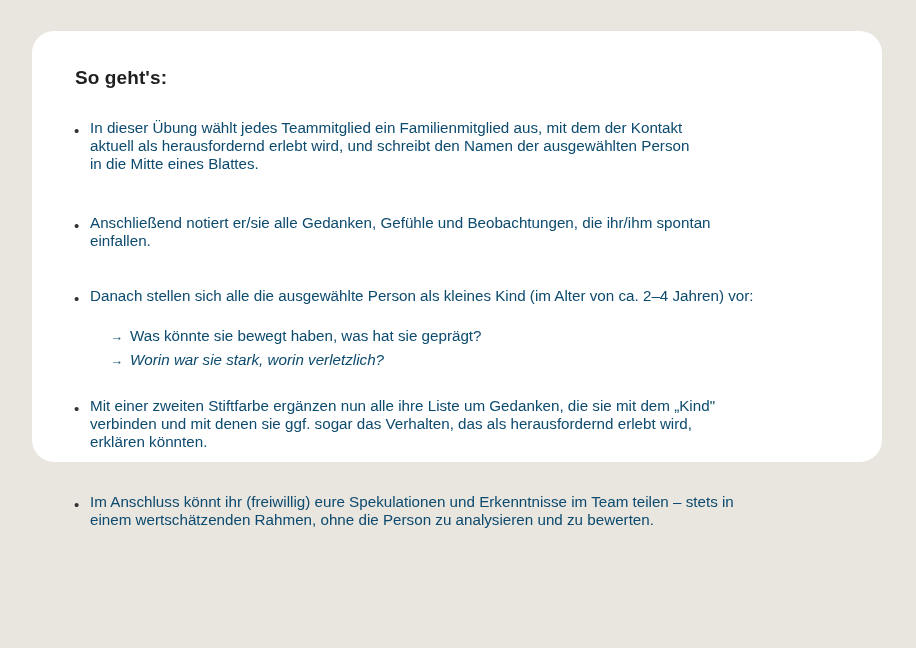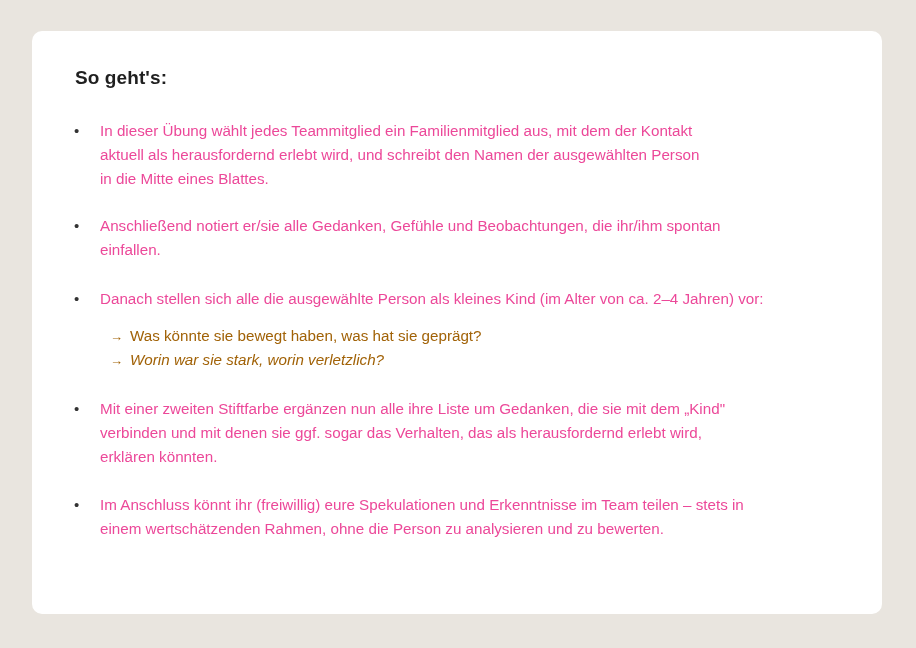--- a/index.html
+++ b/index.html
@@ -13,23 +13,23 @@
       position: relative;
       overflow: hidden;
       font-family: "Liberation Sans", sans-serif;
       color: #2a2a2a;
     }
     .card {
       position: absolute;
       left: 32px;
       top: 31px;
       width: 850px;
-      height: 583px;
+      height: 431px;
       background: #ffffff;
-      border-radius: 10px;
+      border-radius: 22px;
     }
     .title {
       position: absolute;
       left: 43px;
       top: 36px;
       font-size: 19px;
       font-weight: bold;
       color: #1f1f1f;
       letter-spacing: 0.1px;
       margin: 0;
@@ -50,33 +50,33 @@
     }
     .bullet {
       position: absolute;
       left: 42px;
       font-size: 15px;
       line-height: 24px;
       color: #333;
     }
     .text {
       position: absolute;
-      left: 68px;
+      left: 58px;
       width: 740px;
       font-size: 15.2px;
-      line-height: 24px;
-      color: #ec4899;
+      line-height: 18px;
+      color: #0c4a6e;
       white-space: pre-line;
     }
     .sub {
       position: absolute;
       left: 78px;
       font-size: 15.2px;
       line-height: 24.5px;
-      color: #a16207;
+      color: #0c4a6e;
       white-space: nowrap;
     }
     .sub .arrow {
       display: inline-block;
       width: 20px;
       font-size: 13px;
     }
   </style>
 </head>
 <body>

